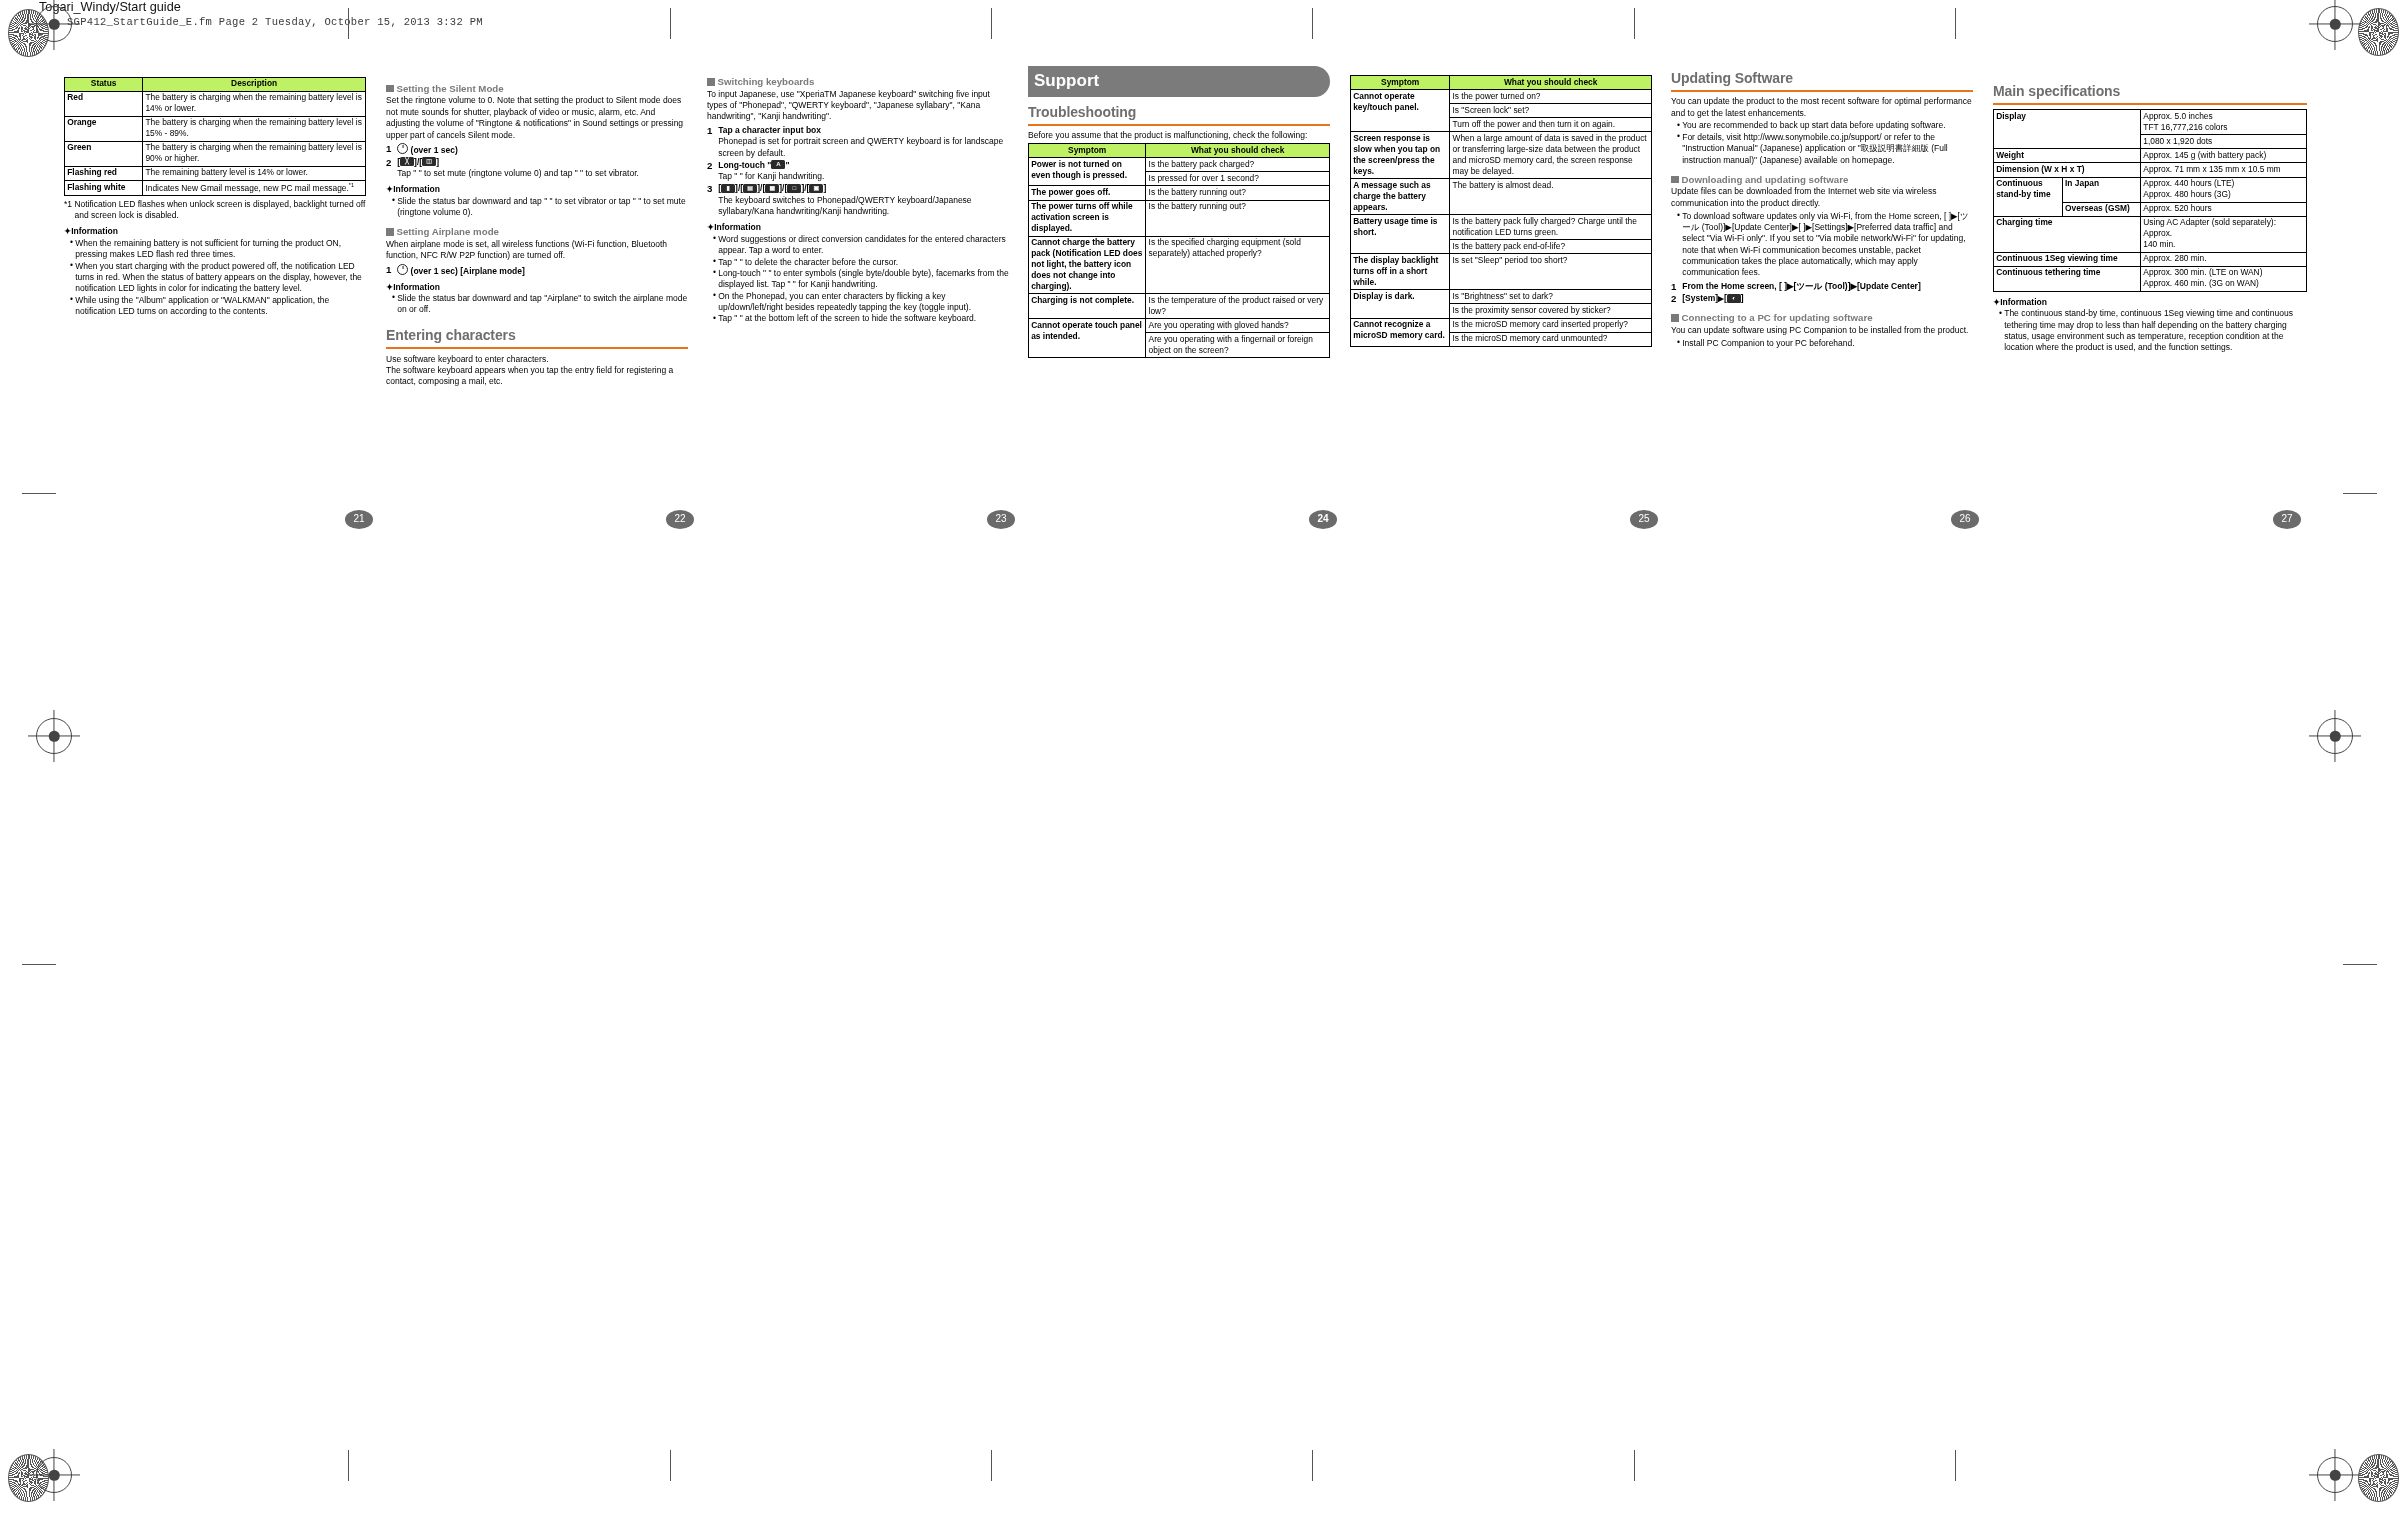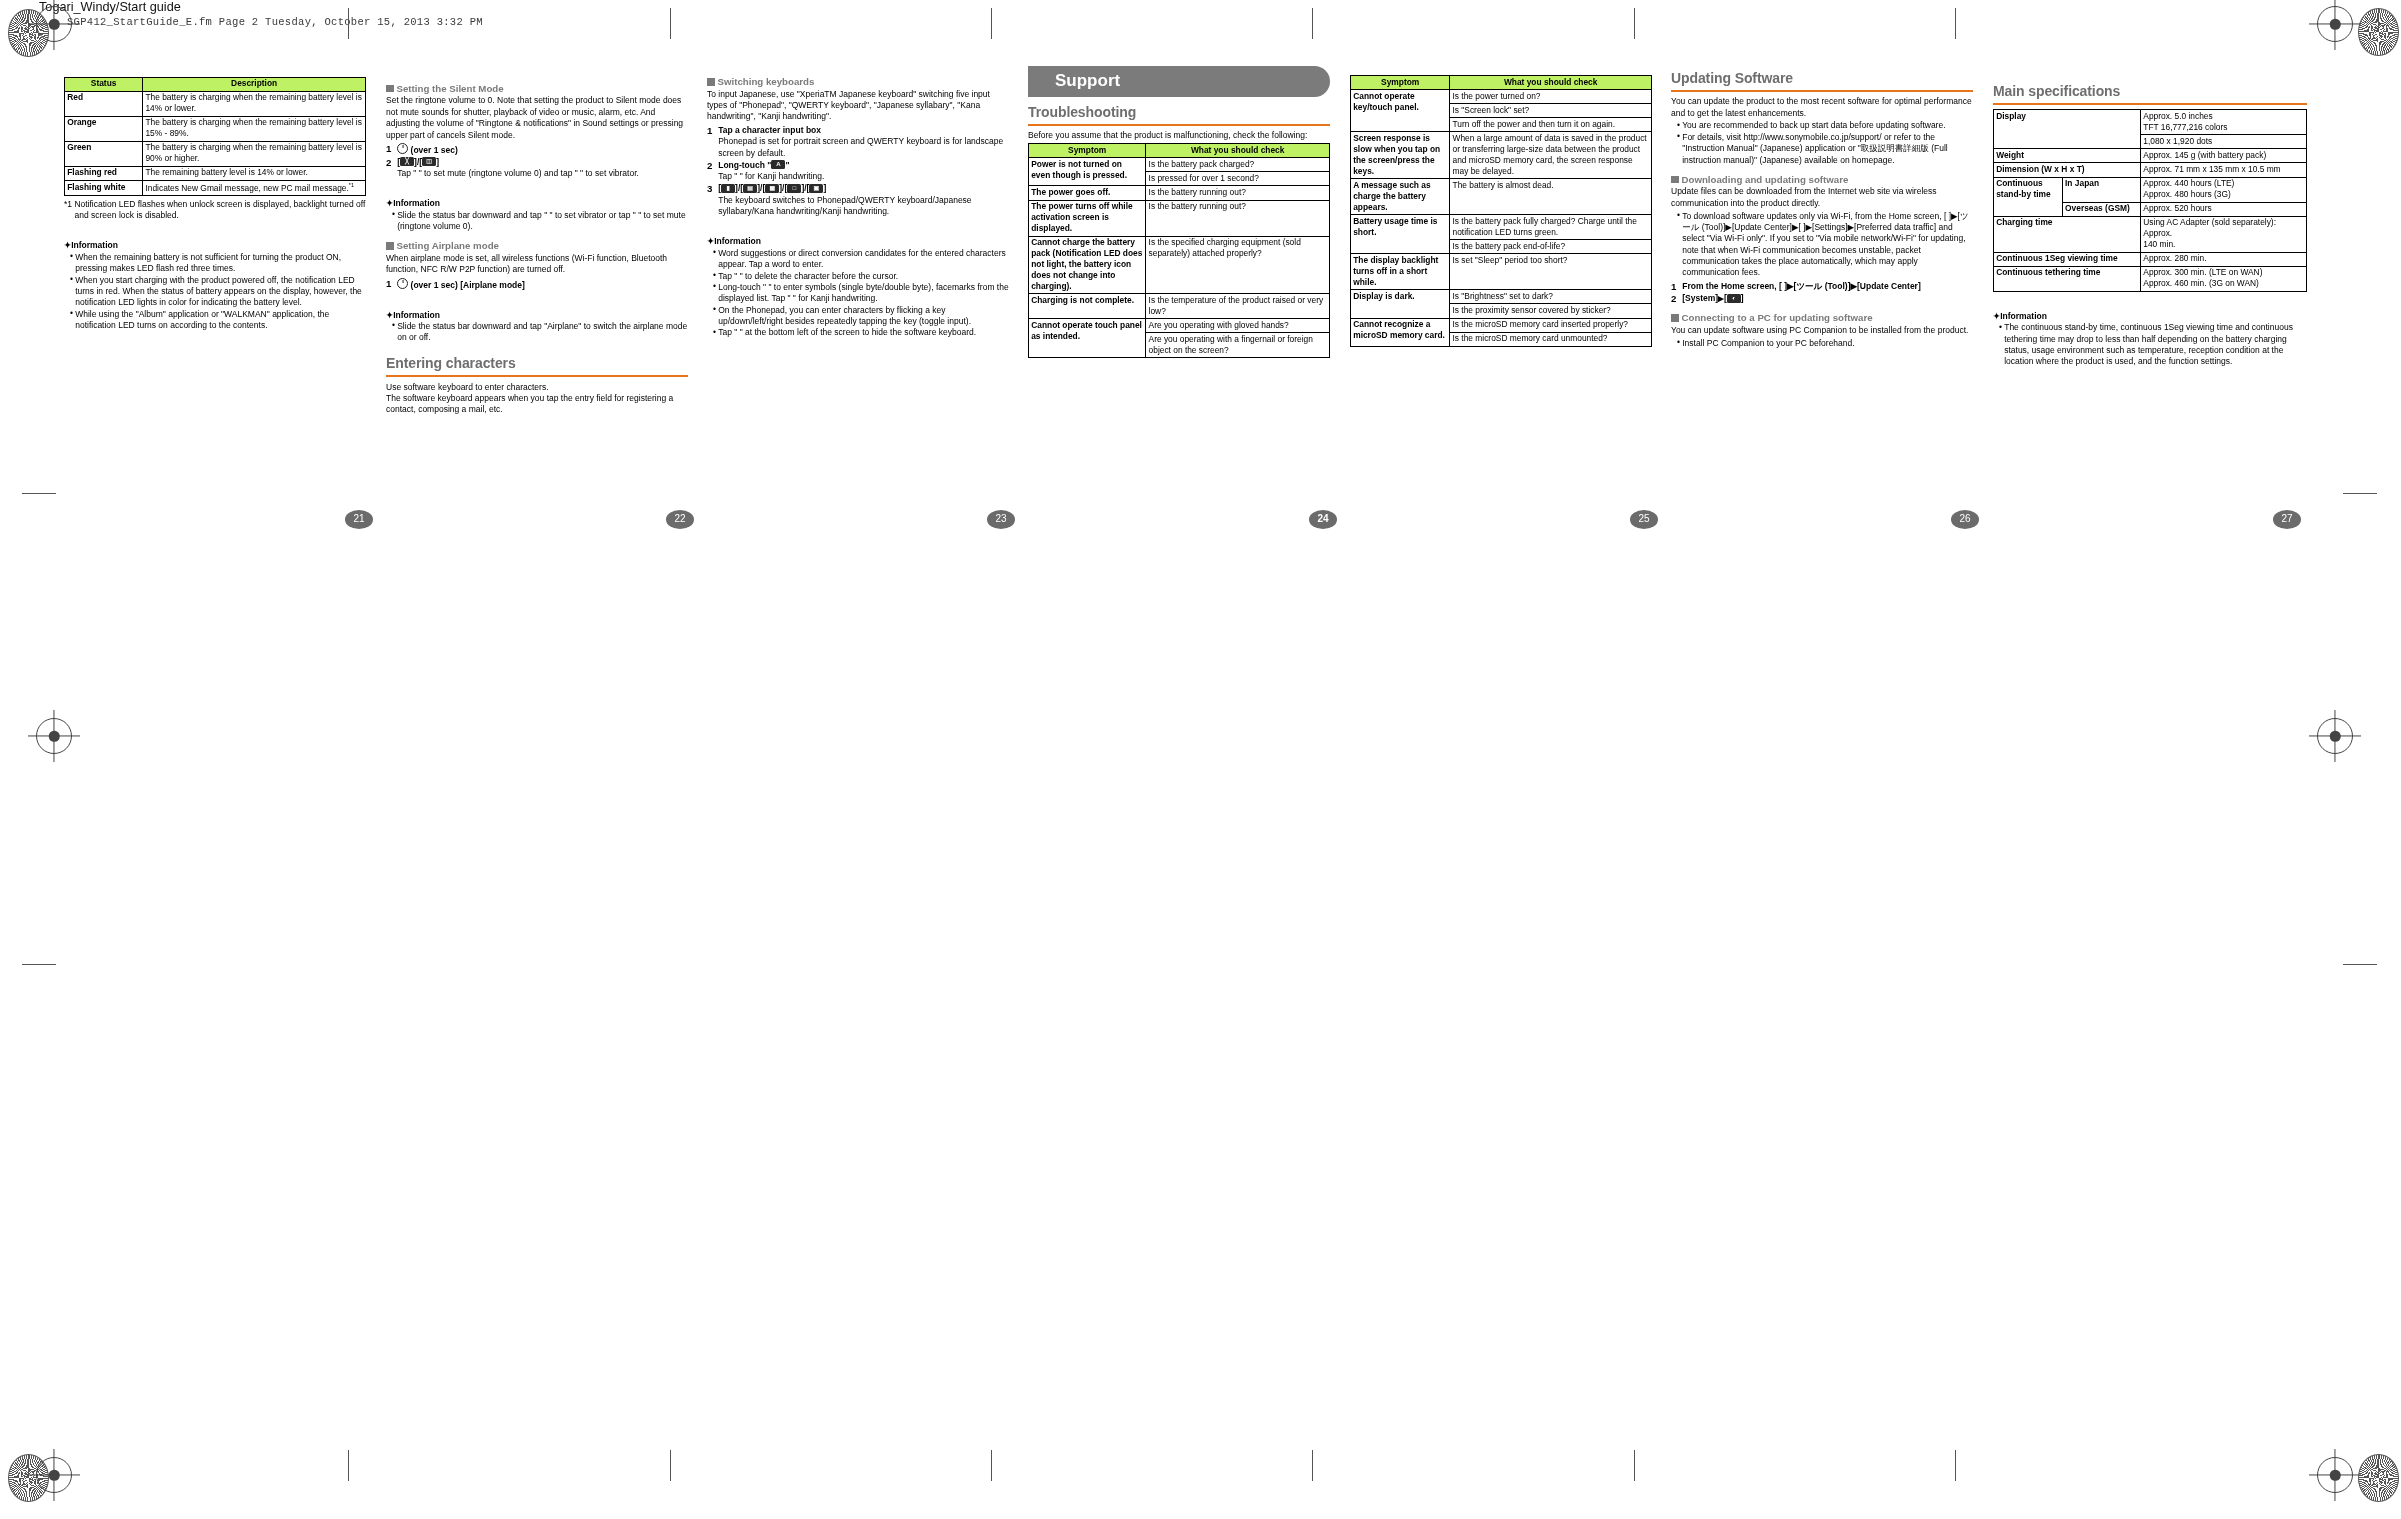--- a/index.html
+++ b/index.html
@@ -37,36 +37,36 @@
 
   p{margin:0 0 0 0;}
   p.body{margin-bottom:1.5px;}
 
   .steps{margin:2.2px 0 1.5px 0;}
   .step{display:flex;margin-bottom:0.7px;}
   .step .n{font-weight:bold;font-size:9.7px;width:11.2px;flex:0 0 11.2px;line-height:1.15;}
   .step .txt{flex:1;font-weight:bold;}
   .step .txt .sub{font-weight:normal;display:block;}
 
-  .infohead{font-weight:bold;font-size:8.5px;margin-top:19px;}
+  .infohead{font-weight:bold;font-size:8.5px;margin-top:5px;}
   ul.info{margin:0;padding:0 0 0 6.7px;list-style:none;}
   ul.info li{position:relative;padding-left:4.5px;margin-bottom:0;}
   ul.info li::before{content:"\2022";position:absolute;left:-0.7px;top:-0.7px;}
 
   .foot{margin-top:3px;padding-left:10.5px;text-indent:-10.5px;}
 
   
   table.dt{border-collapse:collapse;width:100%;margin-top:1.5px;font-size:8.4px;}
   table.dt th,table.dt td{border:0.7px solid #000;padding:0.7px 2.2px 1.5px 2.2px;vertical-align:top;line-height:1.3;}
   table.dt th{background:#bef264;text-align:center;font-weight:bold;}
   table.dt td.lab{font-weight:bold;}
 
   
   .banner{height:31px;background:#7b7b7b;border-radius:0 16.4px 16.4px 0;color:#fff;
-          font-size:17px;font-weight:bold;display:flex;align-items:center;padding-left:27px;margin-bottom:6px;}
+          font-size:17px;font-weight:bold;display:flex;align-items:center;padding-left:6px;margin-bottom:6px;}
 
   
   .key{display:inline-block;background:#2b2b2b;color:#fff;border-radius:1.5px;
        font-size:6px;line-height:8.2px;min-width:12.7px;height:9px;text-align:center;vertical-align:-1.5px;padding:0 0.7px;overflow:hidden;}
   .pw{display:inline-block;width:9px;height:9px;border:0.9px solid #222;border-radius:50%;position:relative;vertical-align:-1.5px;}
   .pw::after{content:"";position:absolute;left:50%;top:0.7px;width:0.9px;height:3.7px;background:#222;transform:translateX(-50%);}
   .arr{font-size:7.5px;}
   .sup{font-size:5.6px;vertical-align:super;}
   b.link{font-weight:normal;text-align:right;}
 </style>

